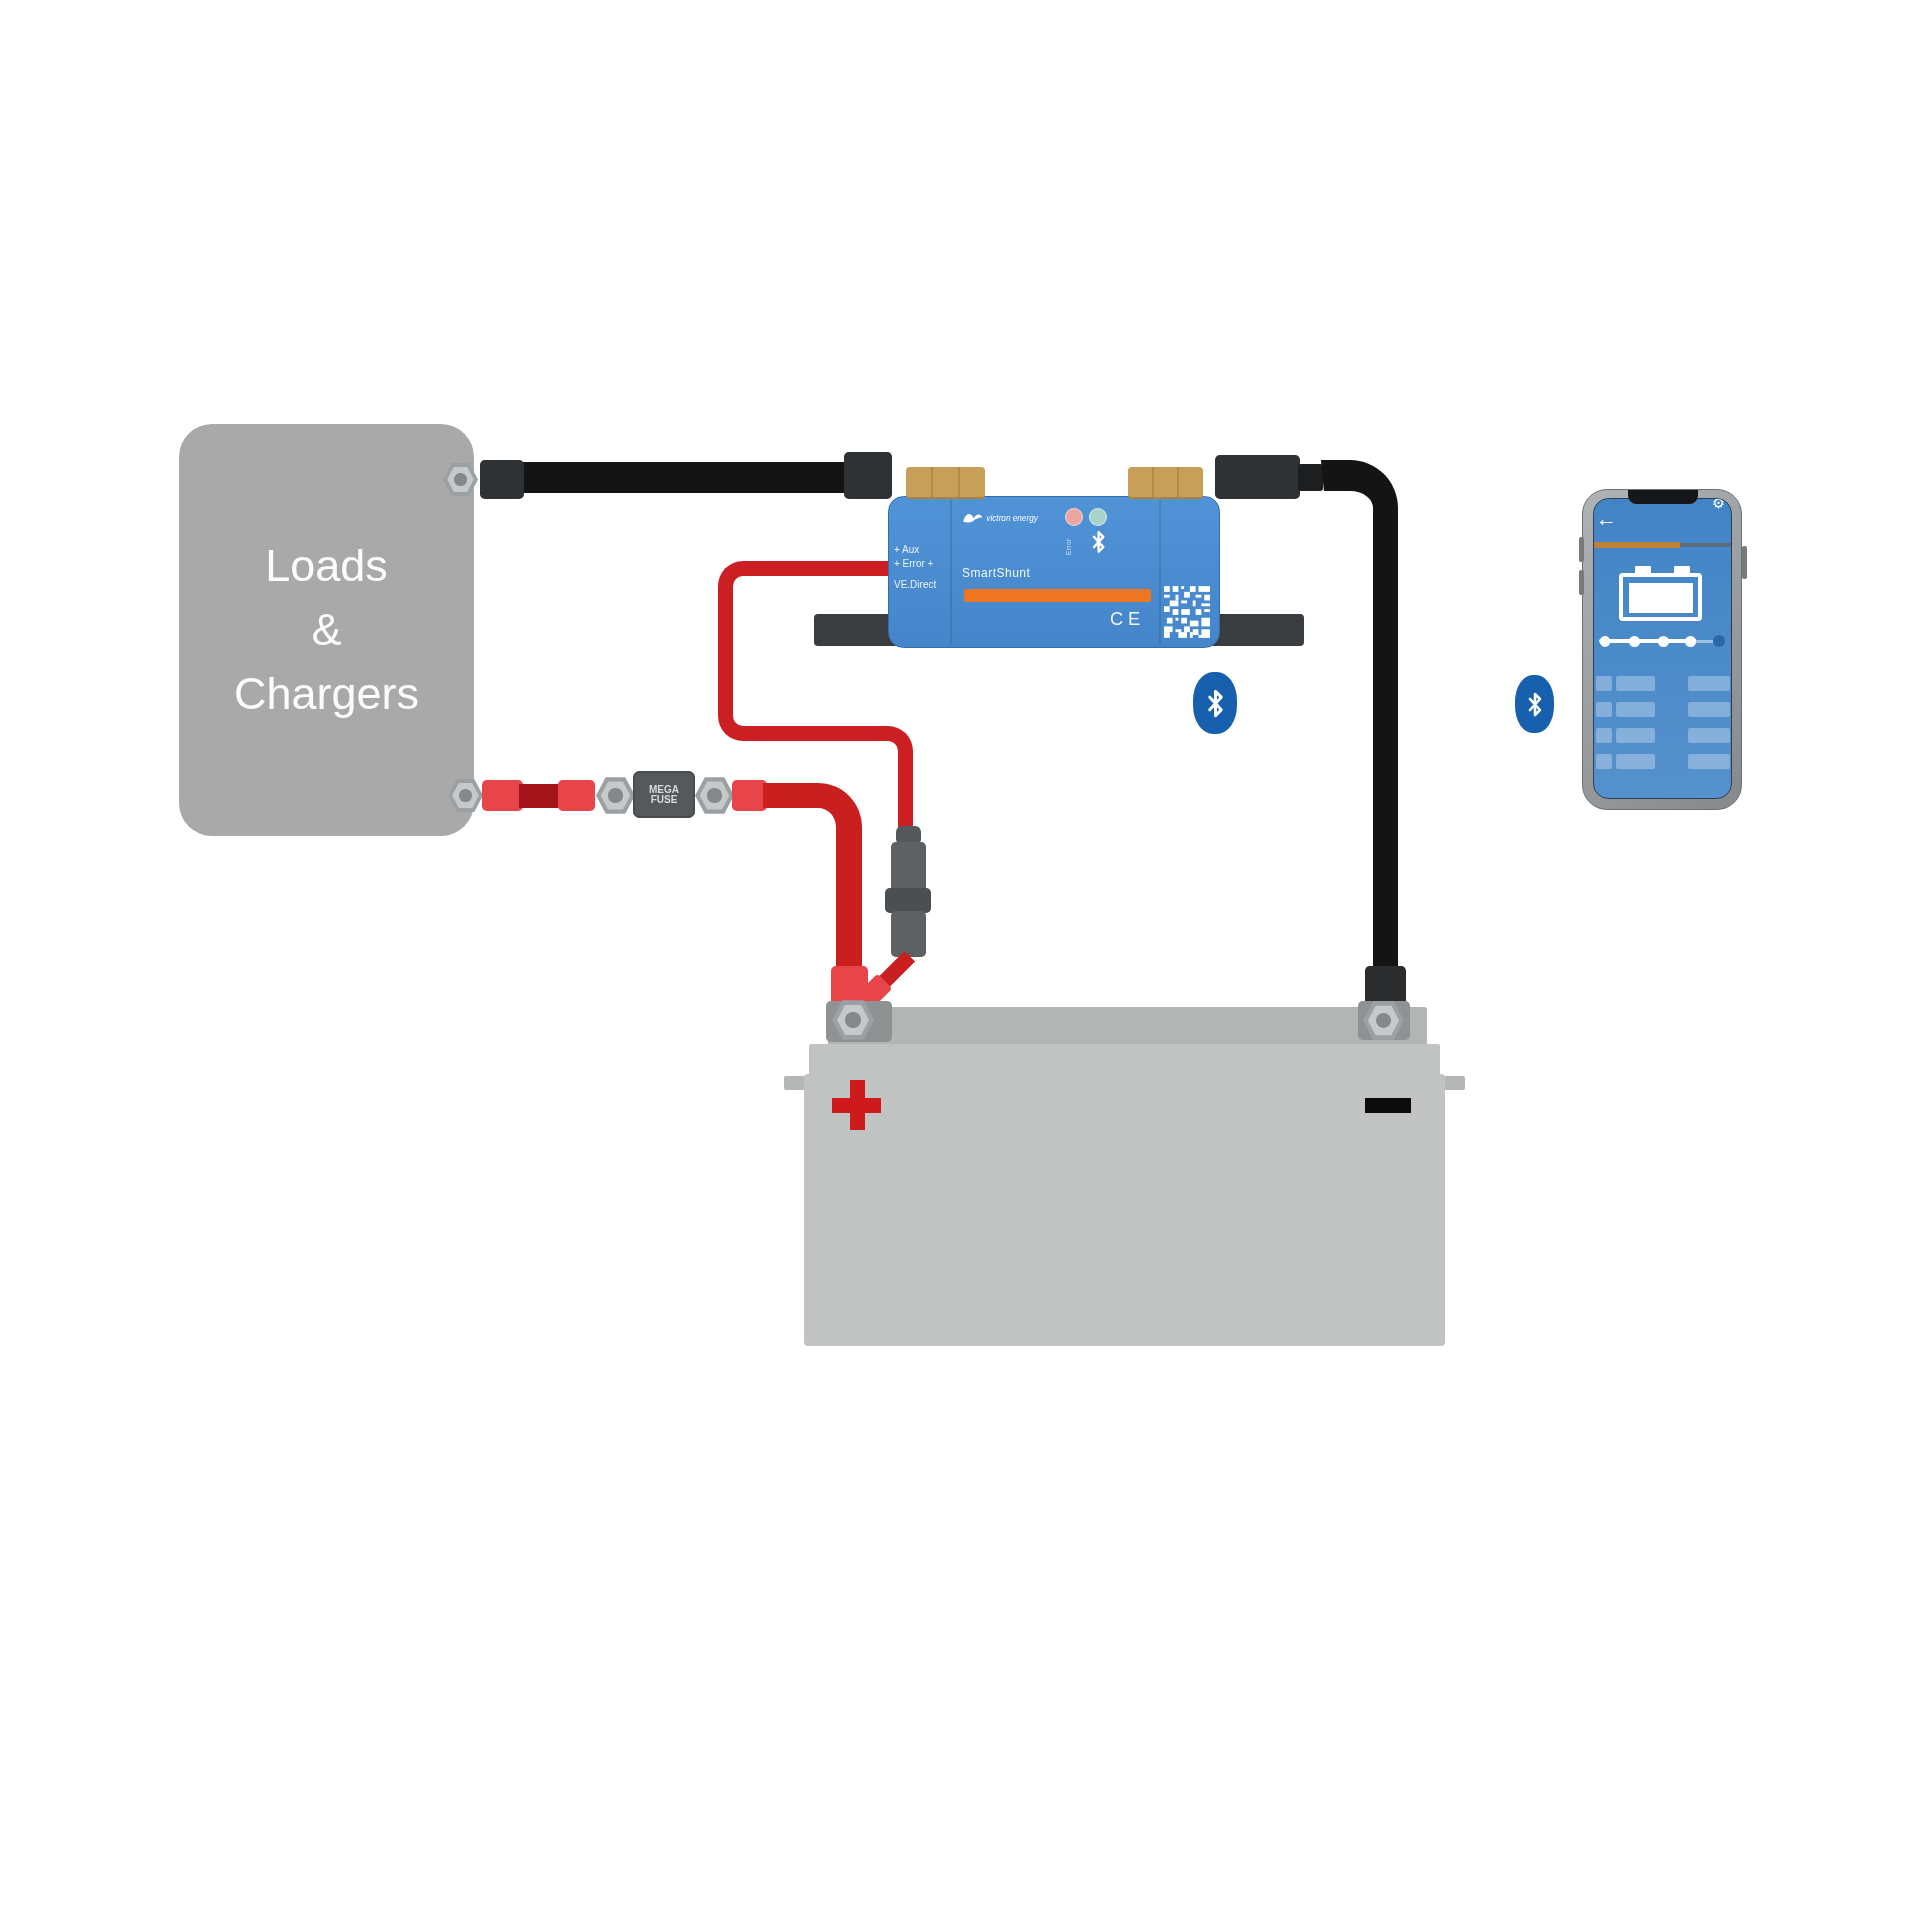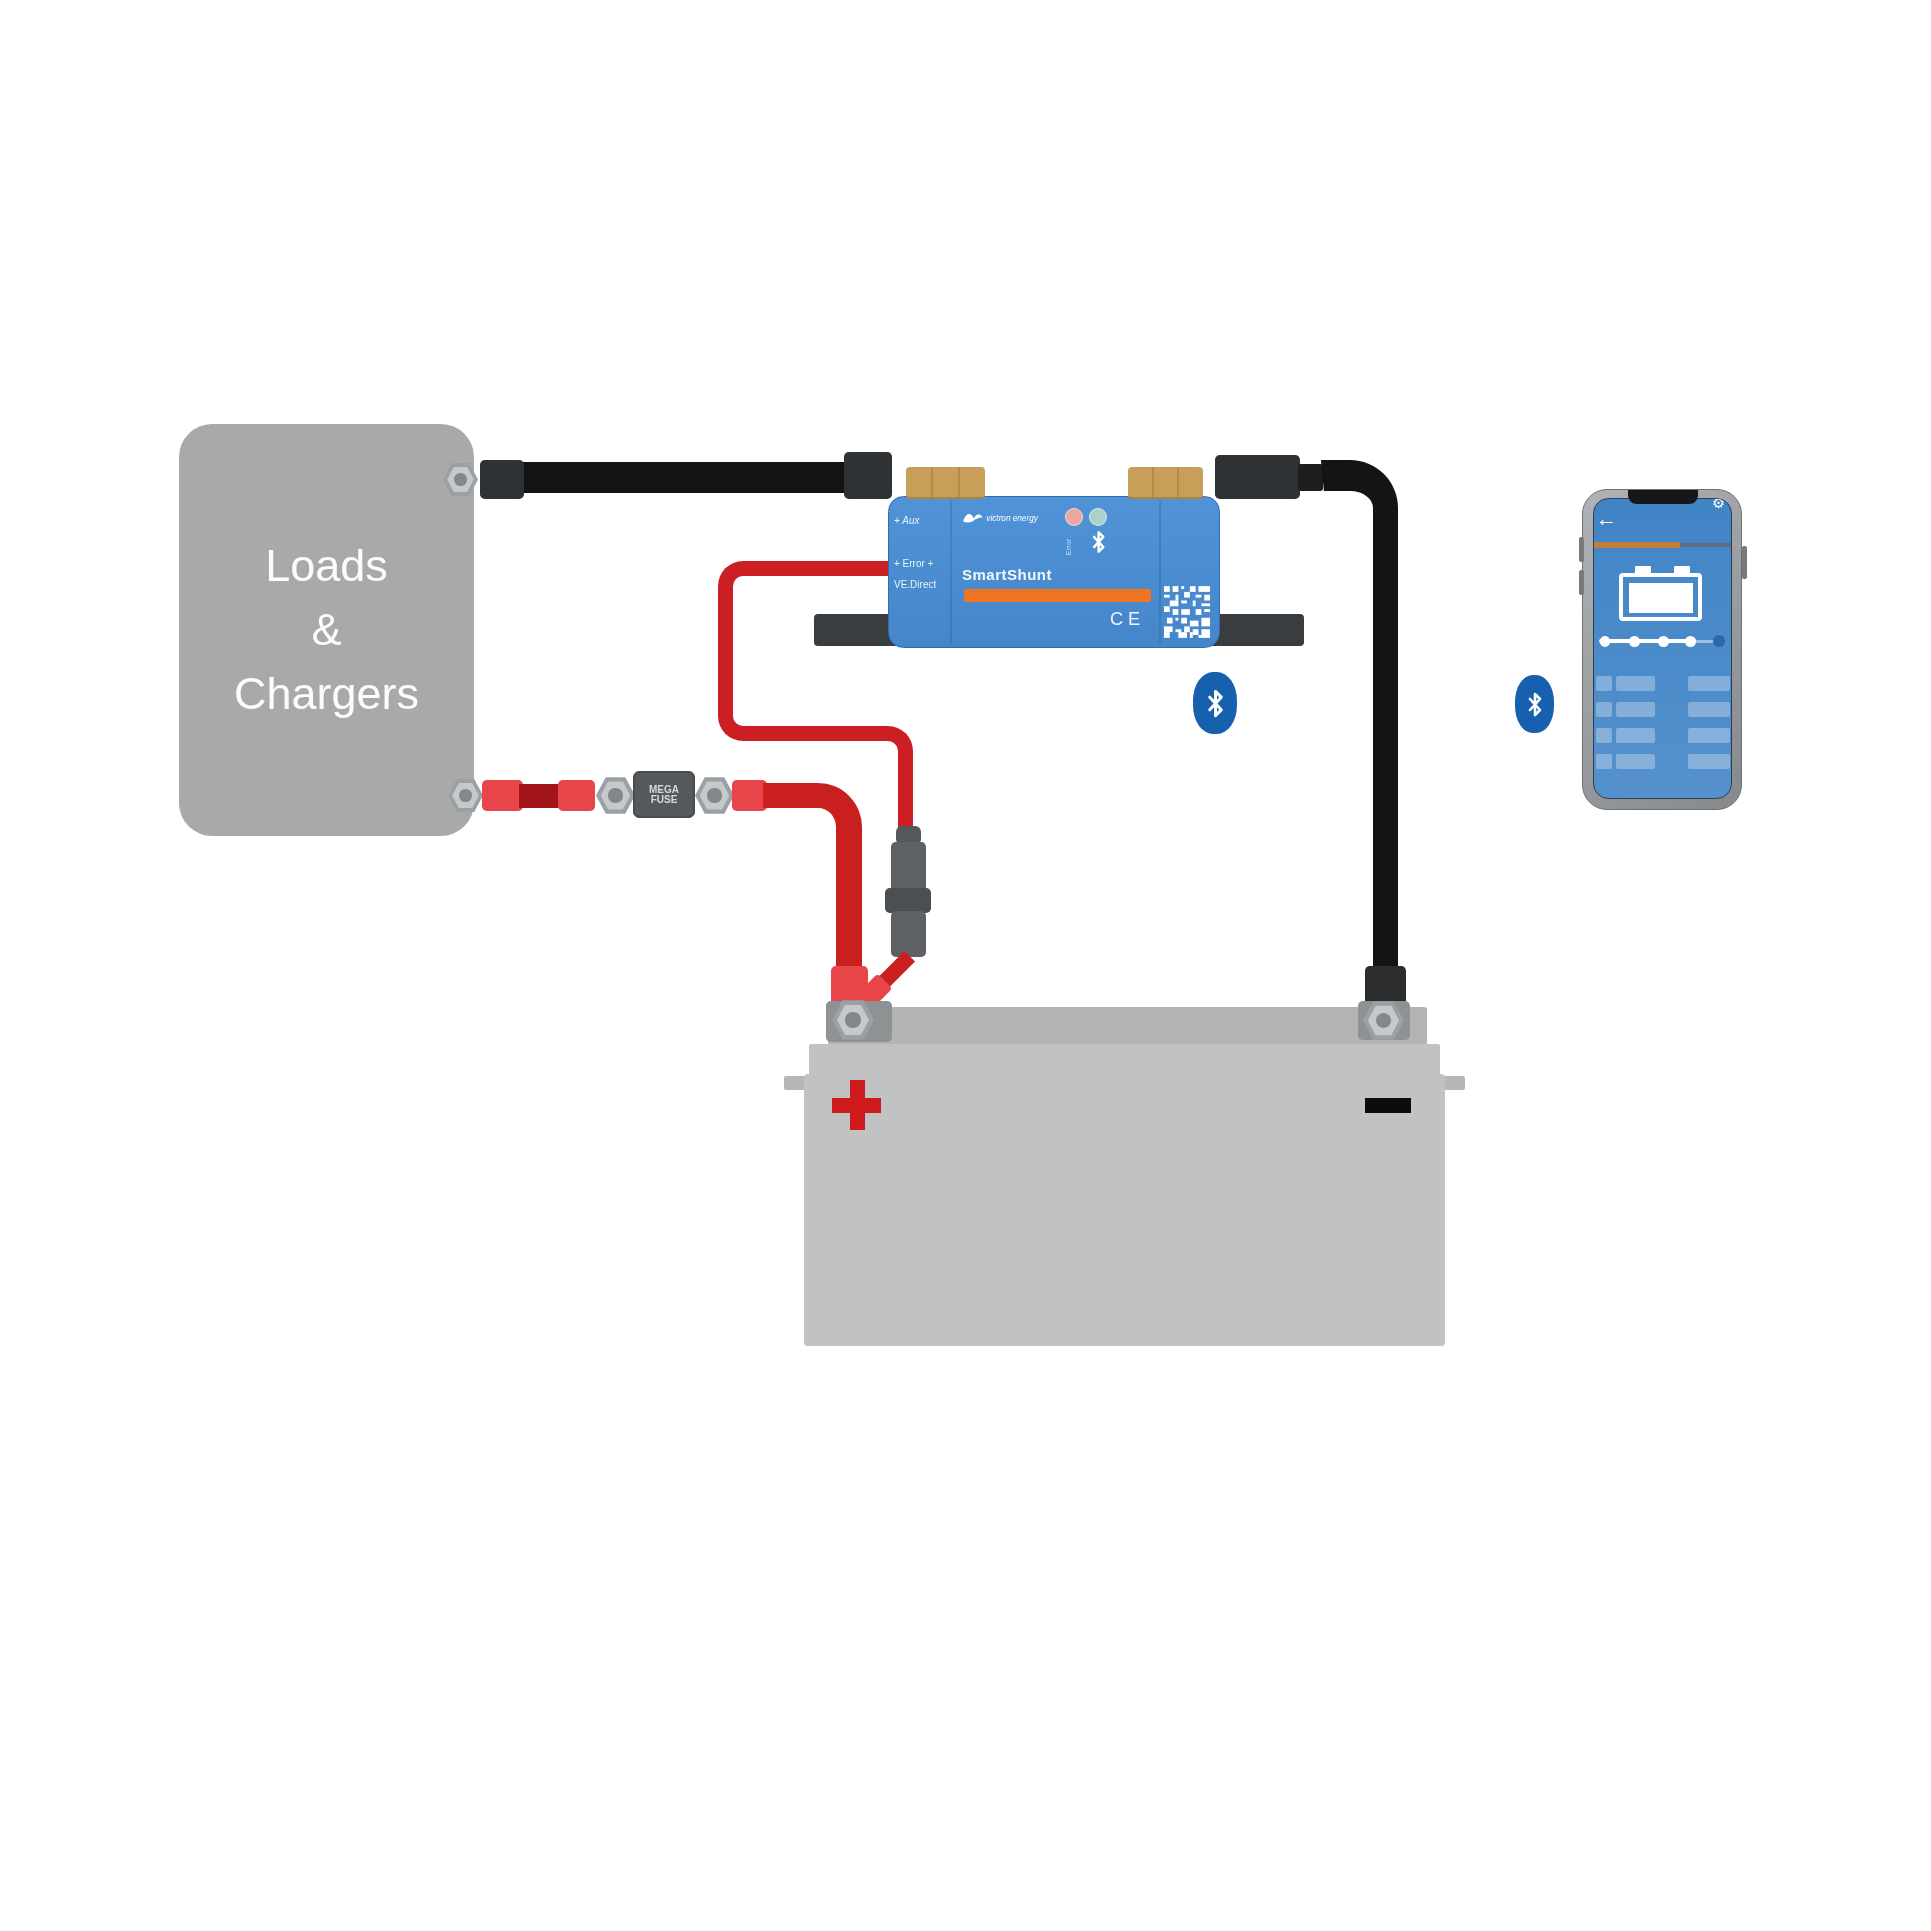--- a/index.html
+++ b/index.html
@@ -27,21 +27,21 @@
   .elbow-tr{border-style:solid;border-color:transparent;background:transparent;}
 
   
   .shunt-body{left:888px;top:496px;width:332px;height:152px;border-radius:15.4px;
               background:linear-gradient(180deg,#5093d6,#4486c9);border:1px solid #2f6fae;}
   .seam{background:rgba(20,50,90,0.16);}
   .brass{background:#c79f58;border-radius:3.9px;border-bottom:2.9px solid #a8843e;}
   .brass .bseam{position:absolute;top:0;width:1.9px;height:100%;background:#b08c45;}
   .port-label{color:#eaf2fa;font-size:10px;line-height:11.6px;white-space:nowrap;}
   .led{border-radius:50%;}
-  .shunt-name{color:#f2f7fb;font-size:15px;font-weight:700;letter-spacing:0.5px;text-align:right;}
+  .shunt-name{color:#f2f7fb;font-size:12px;font-weight:400;letter-spacing:0.5px;text-align:right;}
   .orange-stripe{background:#ee7522;border-radius:1.9px;}
   .ce-mark{color:#eef4fa;font-size:18.3px;letter-spacing:4.8px;font-weight:500;}
   .error-label{color:#dce9f5;font-size:6.3px;writing-mode:vertical-rl;transform:rotate(180deg);letter-spacing:0.5px;}
   .bracket{background:#3a3d3f;border-radius:3.9px;}
 
   
   .mega-fuse{background:#55595c;border-radius:6.8px;display:flex;flex-direction:column;
              align-items:center;justify-content:center;box-shadow:inset 0 0 0 1.9px #484c4f;}
   .mega-fuse .fl{color:#d6dadc;font-size:10px;line-height:9.7px;font-weight:600;}
   .holder{background:#5d6164;border-radius:4.8px;}
@@ -145,21 +145,21 @@
   <div class="abs seam" style="left:950px;top:500px;width:1.9px;height:144px;"></div>
   <div class="abs seam" style="left:1159px;top:500px;width:1.9px;height:144px;"></div>
   <div class="abs brass" style="left:906px;top:467px;width:79px;height:32px;">
     <div class="bseam" style="left:25px;"></div>
       <div class="bseam" style="left:52px;"></div>
   </div>
   <div class="abs brass" style="left:1128px;top:467px;width:75px;height:32px;">
     <div class="bseam" style="left:24px;"></div>
       <div class="bseam" style="left:49px;"></div>
   </div>
-  <div class="abs port-label" style="left:894px;top:515px;font-style:italic;">+ Aux</div>
+  <div class="abs port-label" style="left:894px;top:544px;">+ Aux</div>
   <div class="abs port-label" style="left:894px;top:558px;">+ Error +</div>
   <div class="abs port-label" style="left:894px;top:579px;">VE.Direct</div>
 
   <div class="abs" style="left:962px;top:509px;width:97px;height:19.3px;">
     <svg width="97" height="19.3" viewBox="0 0 100 20">
       <path d="M1 13 C3 5 8 3 11 8 C12 9 12 10 12 10 C14 5 19 4 21 9 C18 8 16 10 13 11 C11 14 5 15 1 13 Z" fill="#ffffff"></path>
       <text x="25" y="12" font-size="8.5" font-style="italic" fill="#ffffff" font-family="Liberation Sans,sans-serif">victron energy</text>
     </svg>
   </div>
 

